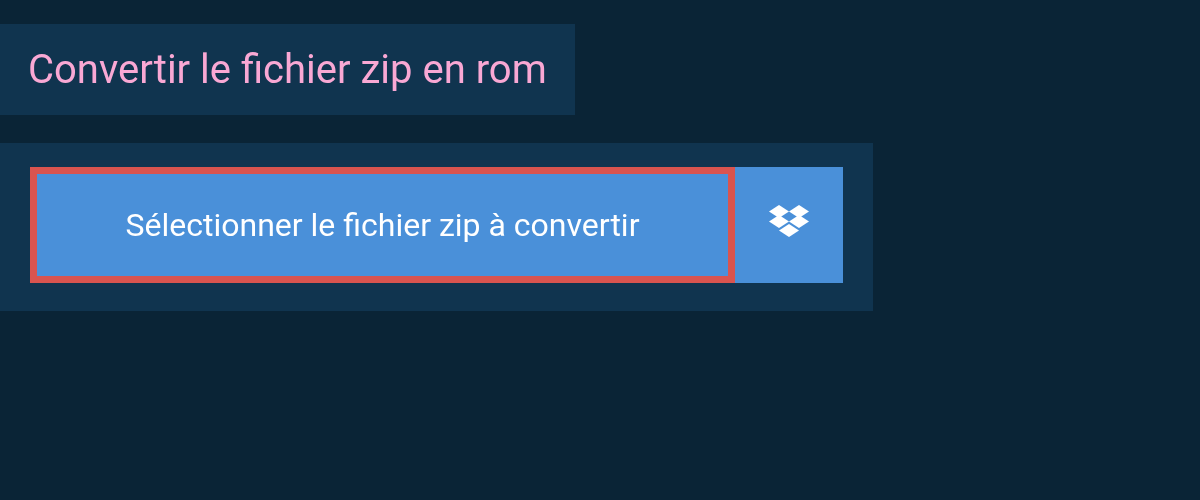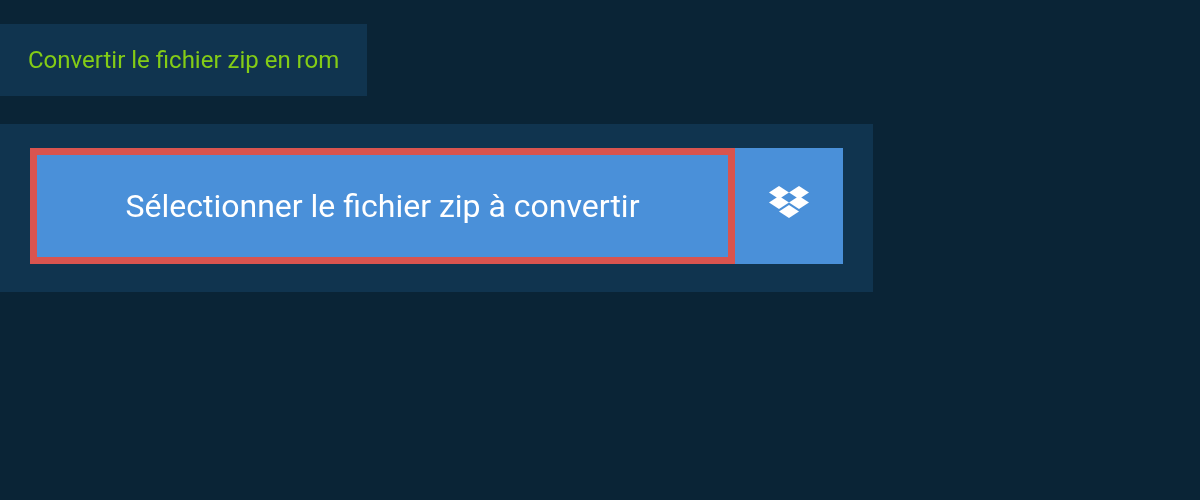--- a/index.html
+++ b/index.html
@@ -14,22 +14,22 @@
       font-family: -apple-system, BlinkMacSystemFont, "Segoe UI", Roboto, sans-serif;
       overflow: hidden;
     }
     .title-bar {
       background-color: #10344f;
       display: inline-block;
       padding: 22px 28px;
       margin-top: 24px;
     }
     .title-text {
-      color: #84cc16;
-      font-size: 24px;
+      color: #f9a8d4;
+      font-size: 40px;
       font-weight: 400;
     }
     .panel {
       background-color: #10344f;
       margin-top: 28px;
       padding: 24px 30px 28px 30px;
       width: 873px;
       display: flex;
       align-items: stretch;
     }

